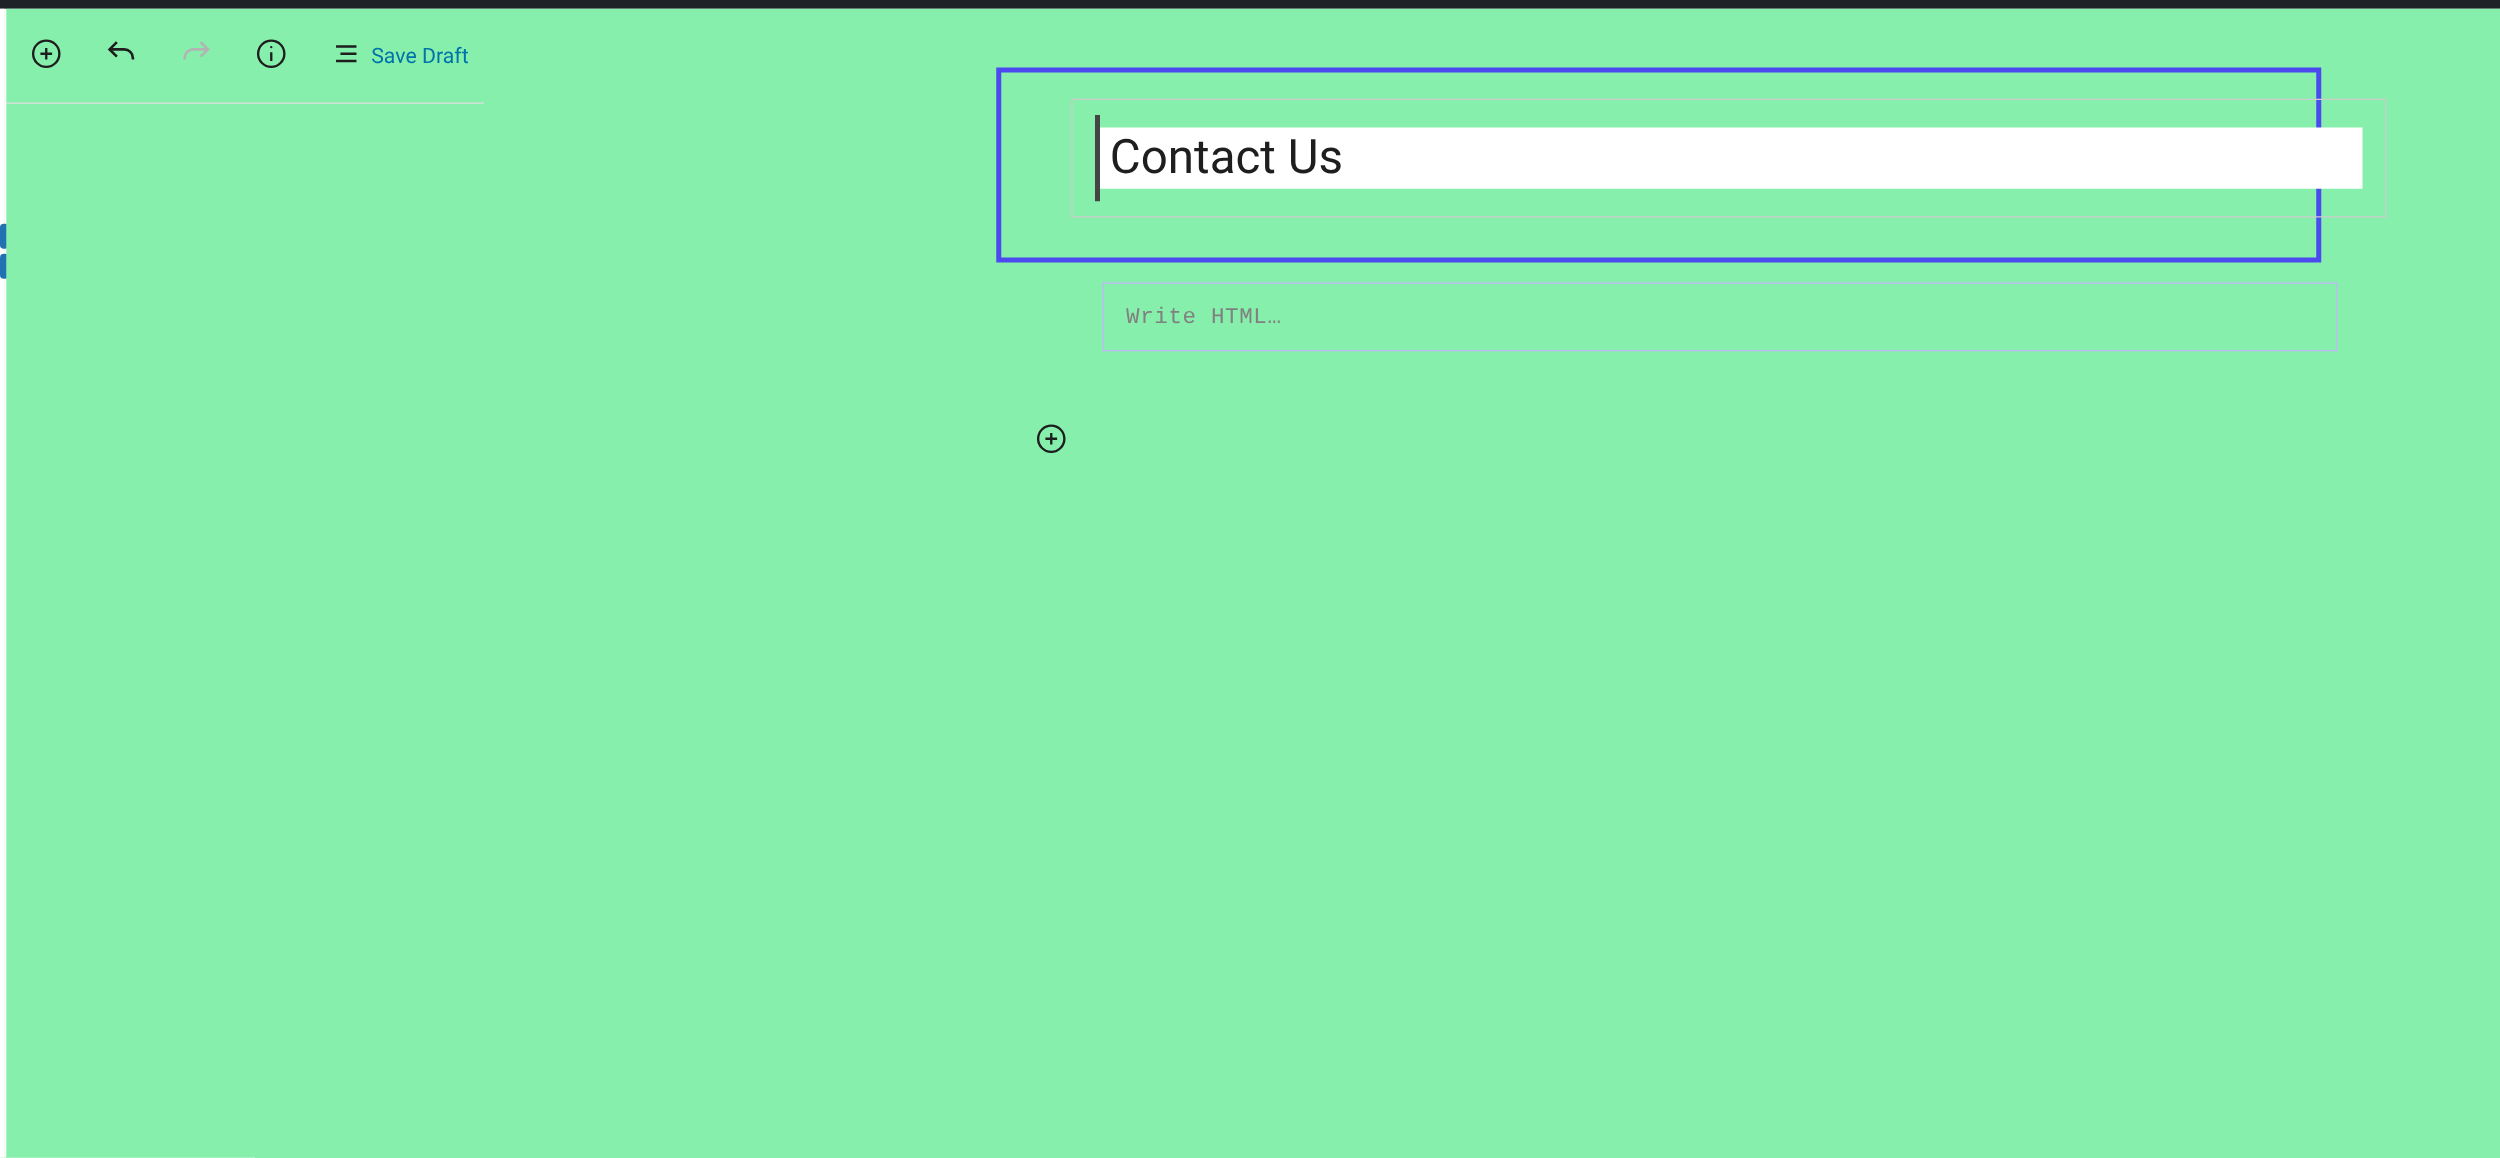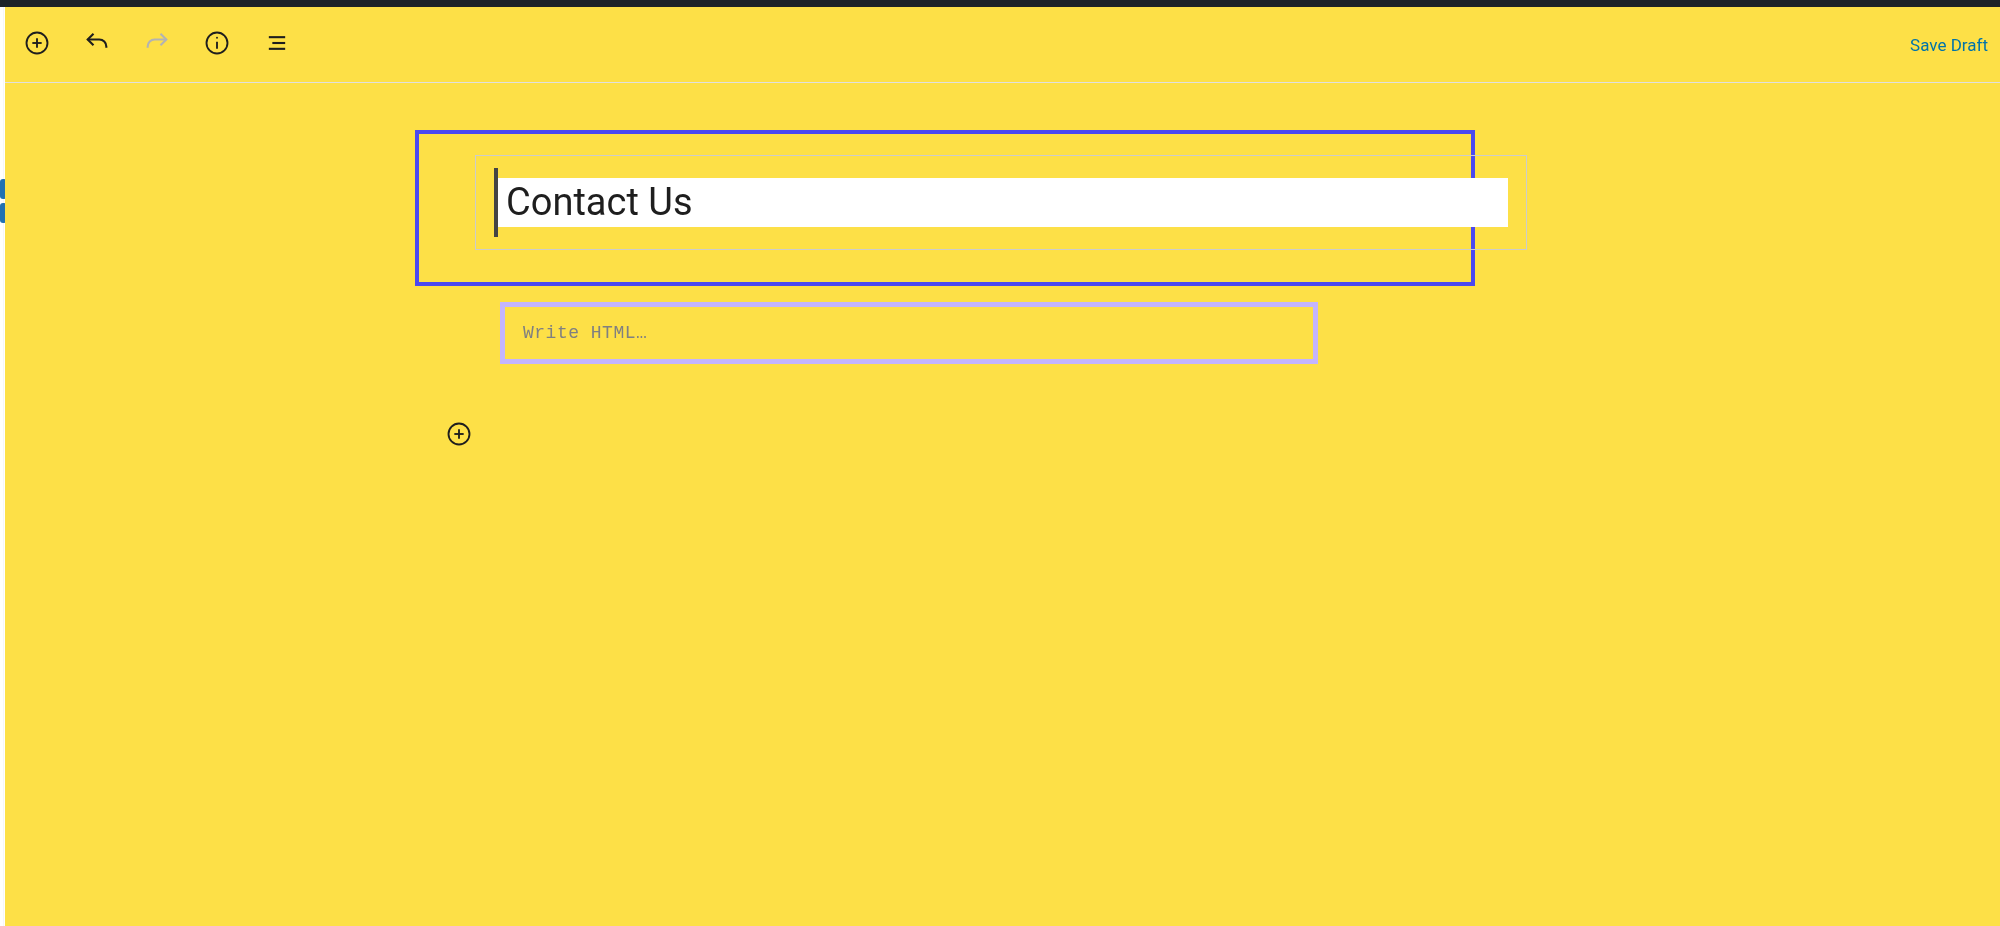--- a/index.html
+++ b/index.html
@@ -45,23 +45,23 @@
       height: 20px;
       background: #2271b1;
       border-radius: 3px;
     }
     .editor-shell {
       position: absolute;
       left: 5px;
       right: 0;
       top: 7px;
       bottom: 0;
-      background: #fde047;
-      display: flex;
-      flex-direction: column;
+      background: #86efac;
+      display: flex;
+      flex-direction: row;
     }
     .toolbar {
       height: 76px;
       border-bottom: 1px solid #e0e0e0;
       display: flex;
       align-items: center;
       padding: 0 12px;
       justify-content: space-between;
     }
     .toolbar-left {
@@ -127,24 +127,24 @@
       outline: none;
       width: 100%;
       font-size: 38px;
       font-weight: 400;
       color: #1e1e1e;
       font-family: inherit;
       padding-left: 12px;
       line-height: 1.3;
     }
     .html-block {
-      width: 818px;
+      width: 988px;
       margin-left: 25px;
       margin-top: 52px;
-      border: 5px solid #c4b5fd;
+      border: 1px solid #c4b5fd;
       padding: 16px 18px;
     }
     .html-input {
       width: 100%;
       border: none;
       outline: none;
       background: transparent;
       font-family: "SFMono-Regular", Consolas, "Liberation Mono", Menlo, monospace;
       font-size: 18px;
       color: #757575;

